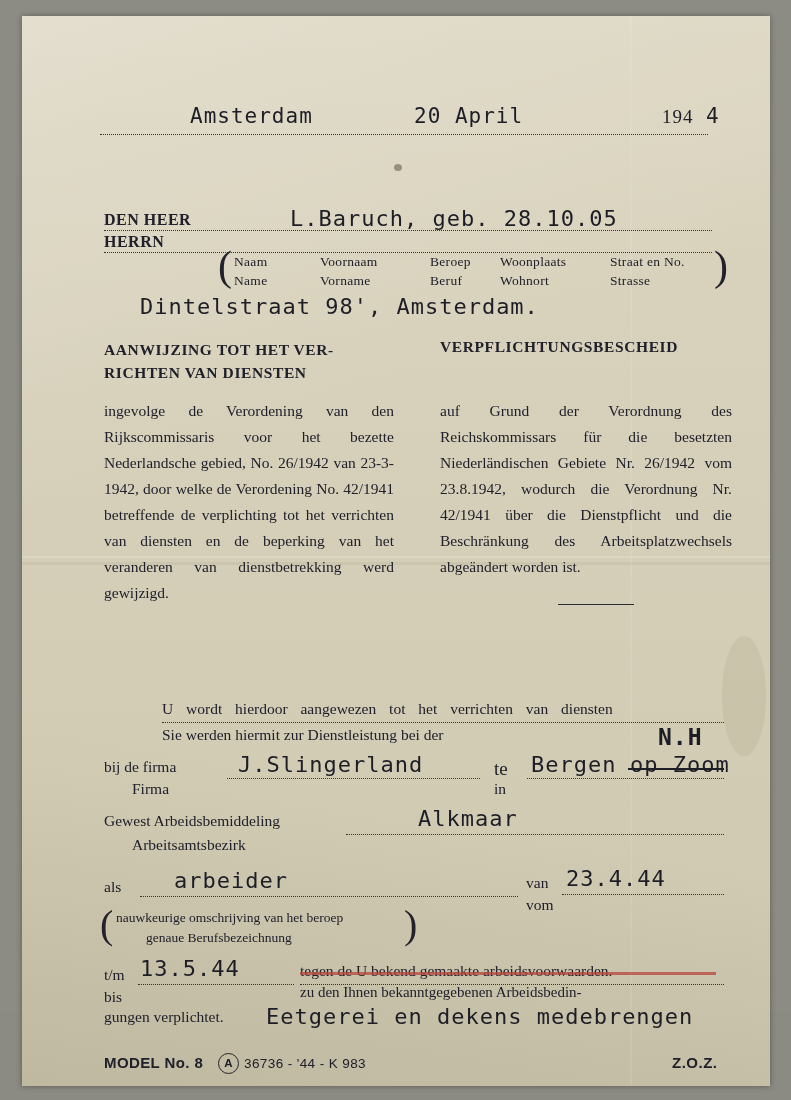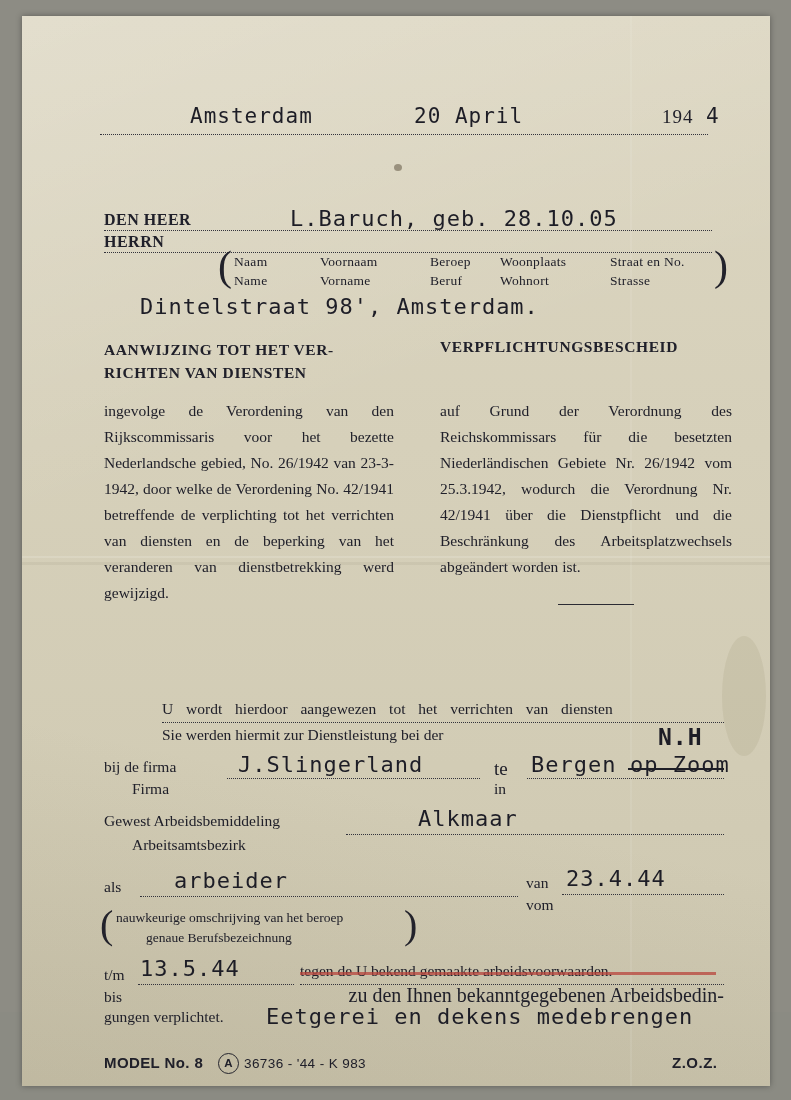--- a/index.html
+++ b/index.html
@@ -150,21 +150,21 @@
   #beroep-l1 { position:absolute; left: 16px; top: 0px; font-size: 13.5px;}
   #beroep-l2 { position:absolute; left: 46px; top: 20px; font-size: 13.5px;}
 
   #lbl-tm { left: 82px; top: 950px; font-size: 15.5px;}
   #lbl-bis { left: 82px; top: 972px; font-size: 15.5px;}
   #rule-tm { left: 116px; top: 968px; width: 156px; border-bottom: 1px dotted #33333c;}
   #val-tm { left: 118px; top: 940px; font-size: 22px;}
 
   #txt-tegen { left: 278px; top: 946px; font-size: 15.5px;}
   #rule-tegen { left: 278px; top: 968px; width: 424px; border-bottom: 1px dotted #33333c;}
-  #txt-zuden { left: 278px; top: 968px; width: 424px; font-size: 20px; text-align: right;}
+  #txt-zuden { left: 278px; top: 968px; width: 424px; font-size: 15px;}
   #txt-gungen { left: 82px; top: 992px; font-size: 15.5px;}
   #red-strike { left: 278px; top: 956px; width: 416px; height: 3px; background: #b8443c; opacity:.75;}
 
   #val-beddengoed { left: 244px; top: 988px; font-size: 22px;}
 
   
   #footer-model { left: 82px; top: 1038px; font-size: 15px; font-weight: bold; font-family: "Liberation Sans", sans-serif; letter-spacing: .4px;}
   #footer-circle {
     left: 196px; top: 1037px; width: 19px; height: 19px;
     border: 1.4px solid #25252d; border-radius: 50%;
@@ -218,21 +218,21 @@
     </div>
 
     <div class="abs typed" id="addr-typed">Dintelstraat 98', Amsterdam.</div>
 
     <div class="abs printed" id="head-de">VERPFLICHTUNGSBESCHEID</div>
     <div class="abs printed" id="head-nl">
       <span>AANWIJZING TOT HET VER-RICHTEN VAN DIENSTEN</span>
     </div>
 
     <div class="abs printed" id="body-nl">ingevolge de Verordening van den Rijkscommissaris voor het bezette Nederlandsche gebied, No. 26/1942 van 23-3-1942, door welke de Verordening No. 42/1941 betreffende de verplichting tot het verrichten van diensten en de beperking van het veranderen van dienstbetrekking werd gewijzigd.</div>
-    <div class="abs printed" id="body-de">auf Grund der Verordnung des Reichskommissars für die besetzten Niederländischen Gebiete Nr. 26/1942 vom 25.3.1942, wodurch die Verordnung Nr. 42/1941 über die Dienstpflicht und die Beschränkung des Arbeitsplatzwechsels abgeändert worden ist.</div>
+    <div class="abs printed" id="body-de">auf Grund der Verordnung des Reichskommissars für die besetzten Niederländischen Gebiete Nr. 26/1942 vom 23.8.1942, wodurch die Verordnung Nr. 42/1941 über die Dienstpflicht und die Beschränkung des Arbeitsplatzwechsels abgeändert worden ist.</div>
     <div class="abs" id="mid-rule"></div>
 
     <div class="abs printed" id="asg1">
       <span class="spread" style="word-spacing:9px;">U wordt hierdoor aangewezen tot het verrichten van diensten</span>
     </div>
     <div class="abs" id="rule-asg"></div>
     <div class="abs printed" id="asg2">Sie werden hiermit zur Dienstleistung bei der</div>
 
     <div class="abs printed" id="lbl-bijdefirma">bij de firma</div>
     <div class="abs printed" id="lbl-firma">Firma</div>

